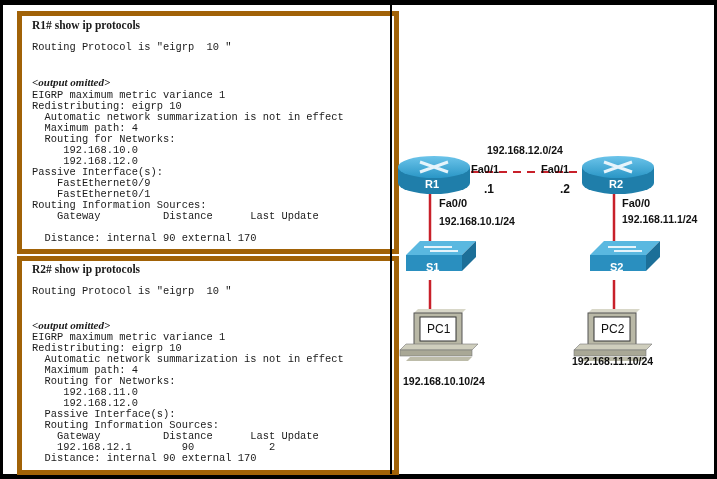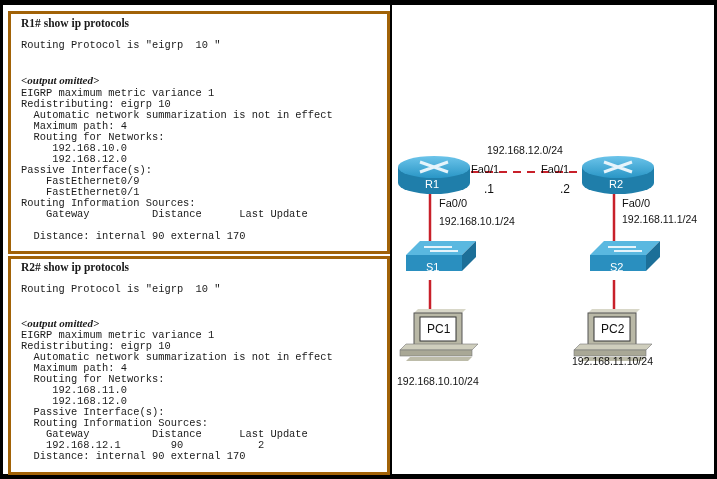--- a/index.html
+++ b/index.html
@@ -1,28 +1,28 @@
 <!DOCTYPE html>
 <html><head>
 <meta charset="utf-8">
 <style>
   html,body{margin:0;padding:0;background:#fff;}
   body{width:717px;height:479px;position:relative;overflow:hidden;}
   #frame{position:absolute;left:0;top:0;width:717px;height:479px;box-sizing:border-box;
     border-top:5px solid #000;border-left:3px solid #000;border-bottom:5px solid #000;border-right:3px solid #000;background:#fff;}
-  .cli-box{position:absolute;left:5px;width:382px;box-sizing:border-box;border:3px solid #a16207;background:#fff;
+  .cli-box{position:absolute;left:14px;width:382px;box-sizing:border-box;border:5px solid #a16207;background:#fff;
     font-family:"Liberation Mono","DejaVu Sans Mono",monospace;font-size:10.4px;color:#1a1a1a;line-height:11.2px;}
   #cli-r1{top:6px;height:243px;}
   #cli-r2{top:251px;height:219px;}
   .cli-line{position:absolute;left:10px;white-space:pre;}
   .cmd{font-family:"Liberation Serif","DejaVu Serif",serif;font-weight:bold;font-size:11.5px;}
   .omit{font-family:"Liberation Serif","DejaVu Serif",serif;font-weight:bold;font-style:italic;font-size:11px;margin-top:12px;}
   .divider{position:absolute;left:390px;top:5px;width:2px;height:469px;background:#000;}
   #topo{position:absolute;left:392px;top:5px;width:322px;height:469px;}
-  .lbl{position:absolute;font-family:"Liberation Sans","DejaVu Sans",sans-serif;font-weight:normal;font-size:10.5px;color:#111;white-space:nowrap;}
+  .lbl{position:absolute;font-family:"Liberation Sans","DejaVu Sans",sans-serif;font-weight:bold;font-size:10.5px;color:#111;white-space:nowrap;}
   .ip{font-size:10.5px;}
 </style>
 </head>
 <body>
 
 <div id="frame">
 
   <div id="cli-r1" class="cli-box">
     <div class="cli-line cmd" style="top:4px">R1# show ip protocols</div>
     <div class="cli-line" style="top:26px">Routing Protocol is "eigrp  10 "</div>
@@ -132,15 +132,15 @@
 
   <div class="lbl ip" style="left:95px;top:139px">192.168.12.0/24</div>
   <div class="lbl" style="left:79px;top:158px;font-size:11px">Fa0/1</div>
   <div class="lbl" style="left:149px;top:158px;font-size:11px">Fa0/1</div>
   <div class="lbl" style="left:92px;top:177px;font-size:12px">.1</div>
   <div class="lbl" style="left:168px;top:177px;font-size:12px">.2</div>
   <div class="lbl" style="left:47px;top:192px;font-size:11px">Fa0/0</div>
   <div class="lbl ip" style="left:47px;top:210px">192.168.10.1/24</div>
   <div class="lbl" style="left:230px;top:192px;font-size:11px">Fa0/0</div>
   <div class="lbl ip" style="left:230px;top:208px">192.168.11.1/24</div>
-  <div class="lbl ip" style="left:5px;top:370px">192.168.10.10/24</div>
+  <div class="lbl ip" style="left:11px;top:370px">192.168.10.10/24</div>
   <div class="lbl ip" style="left:180px;top:350px">192.168.11.10/24</div>
 </div>
 
 </body></html>

